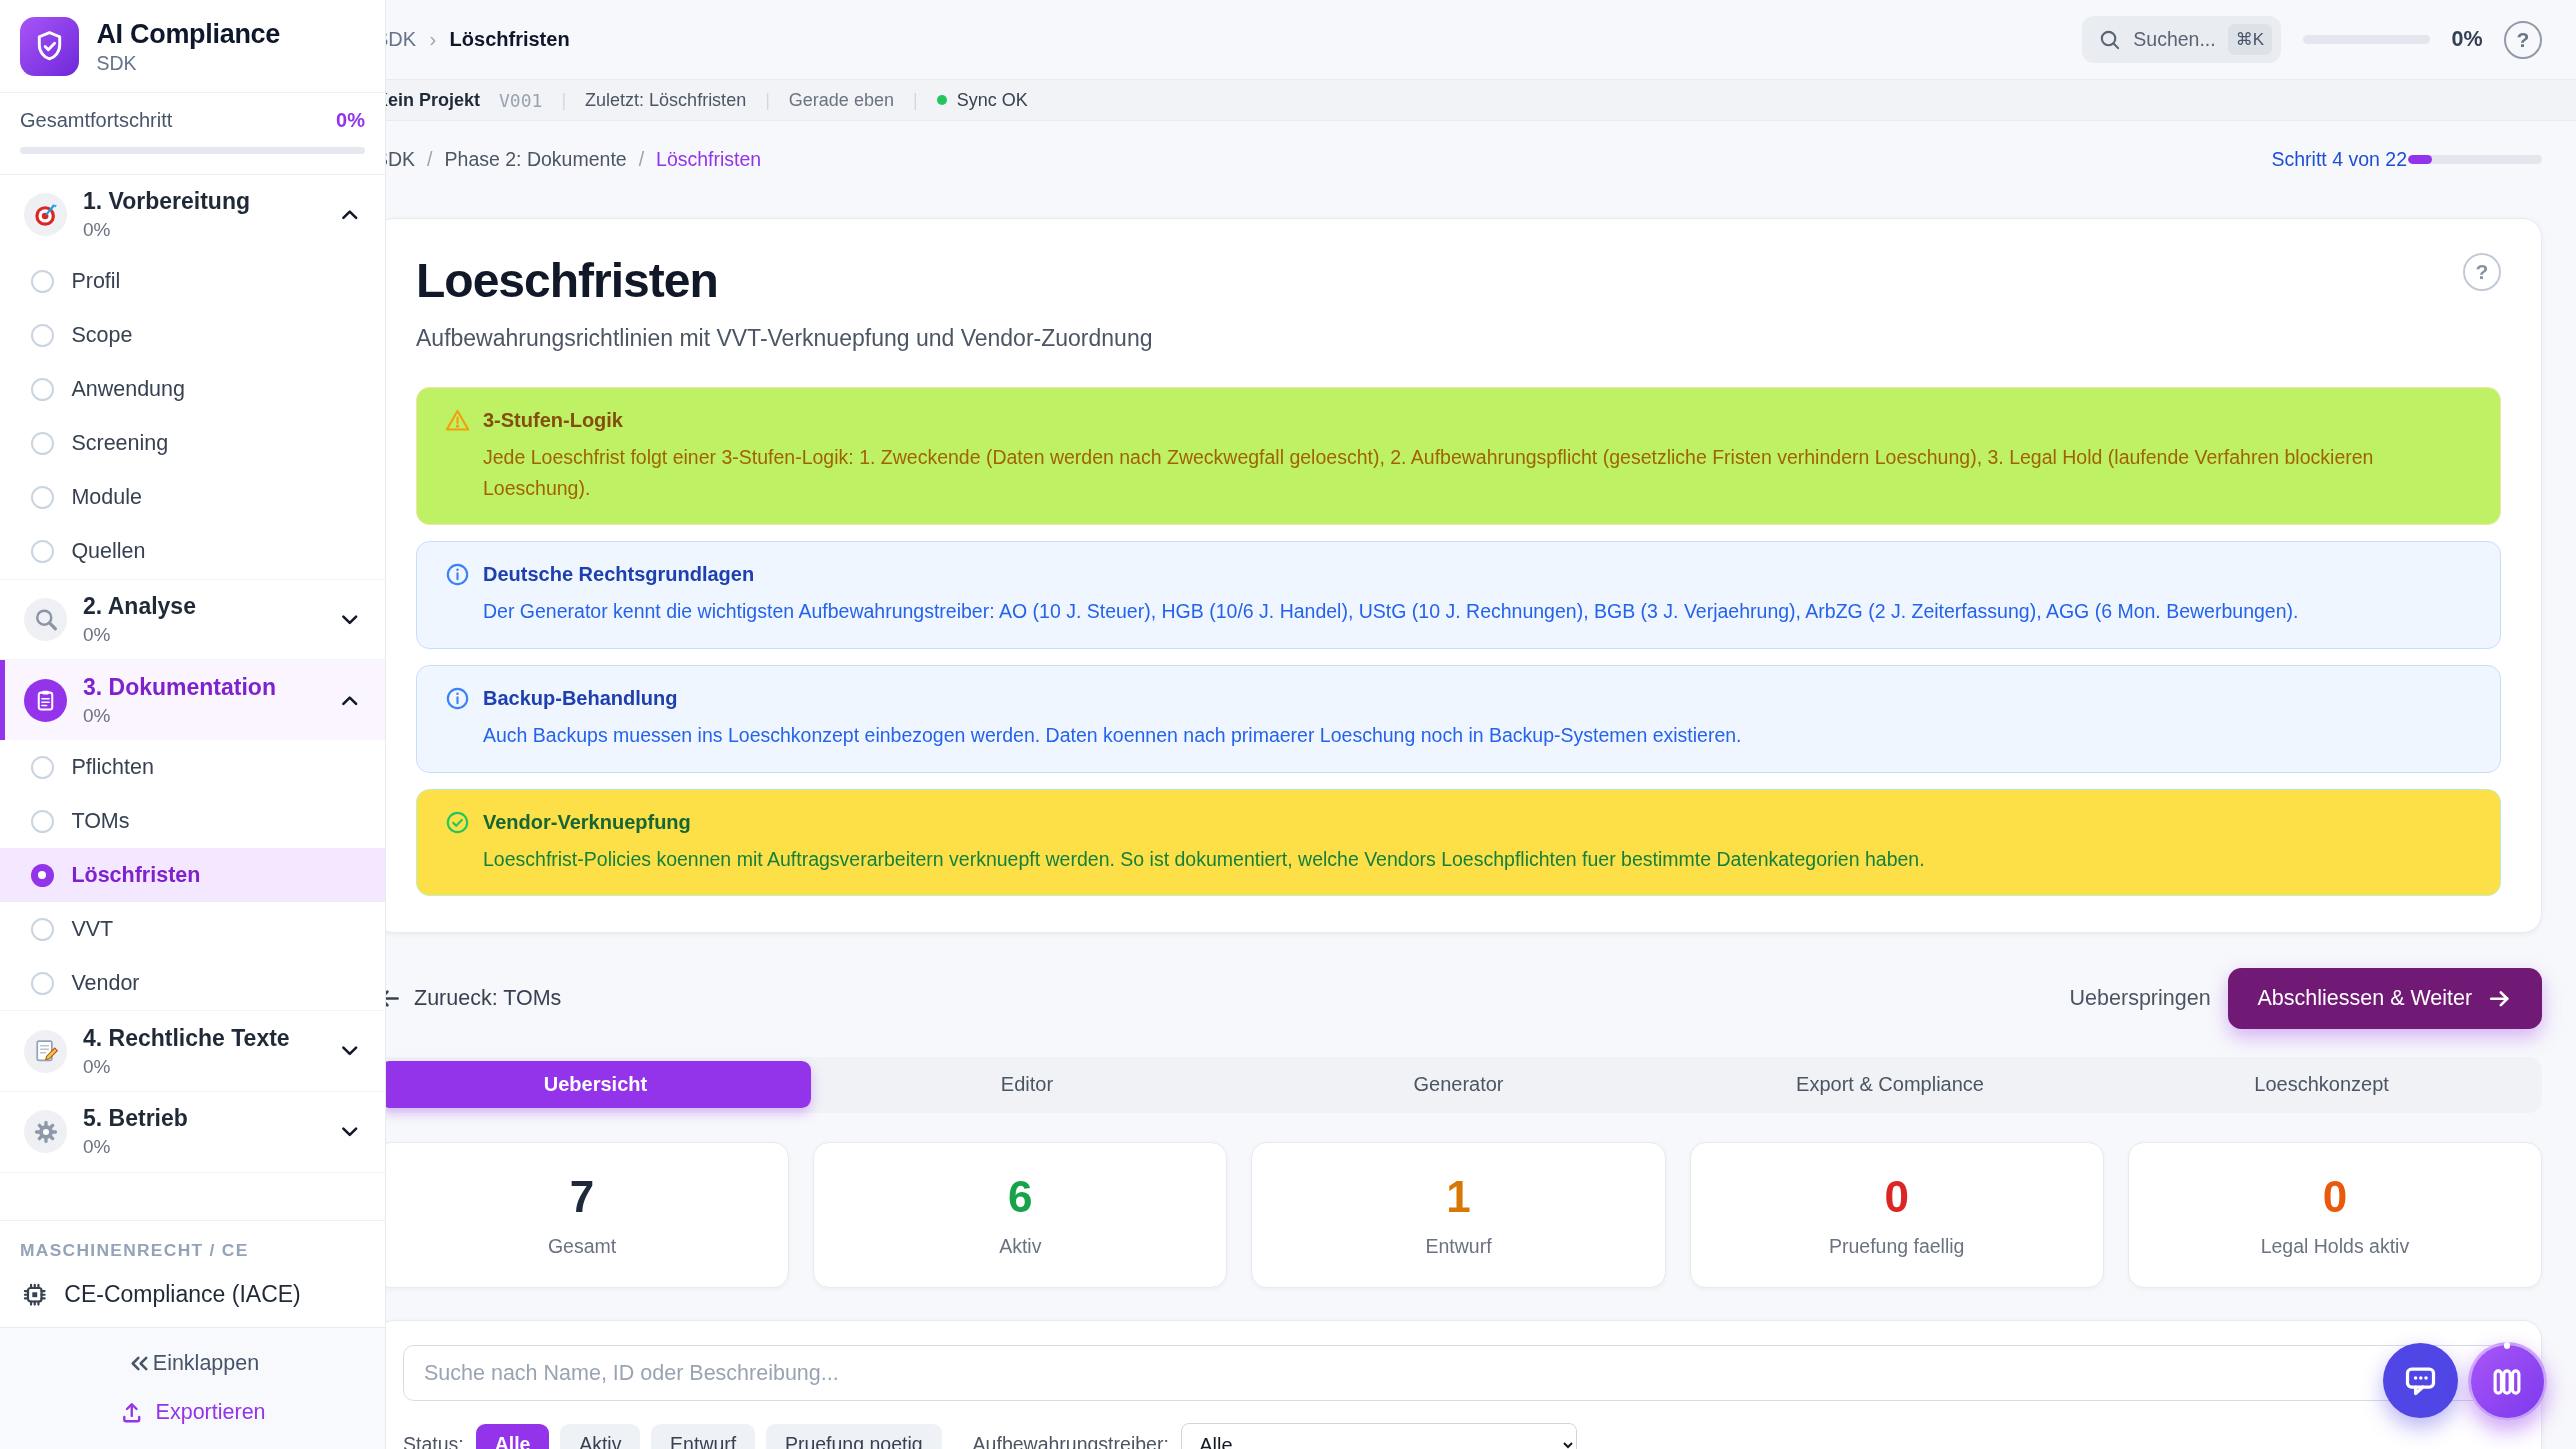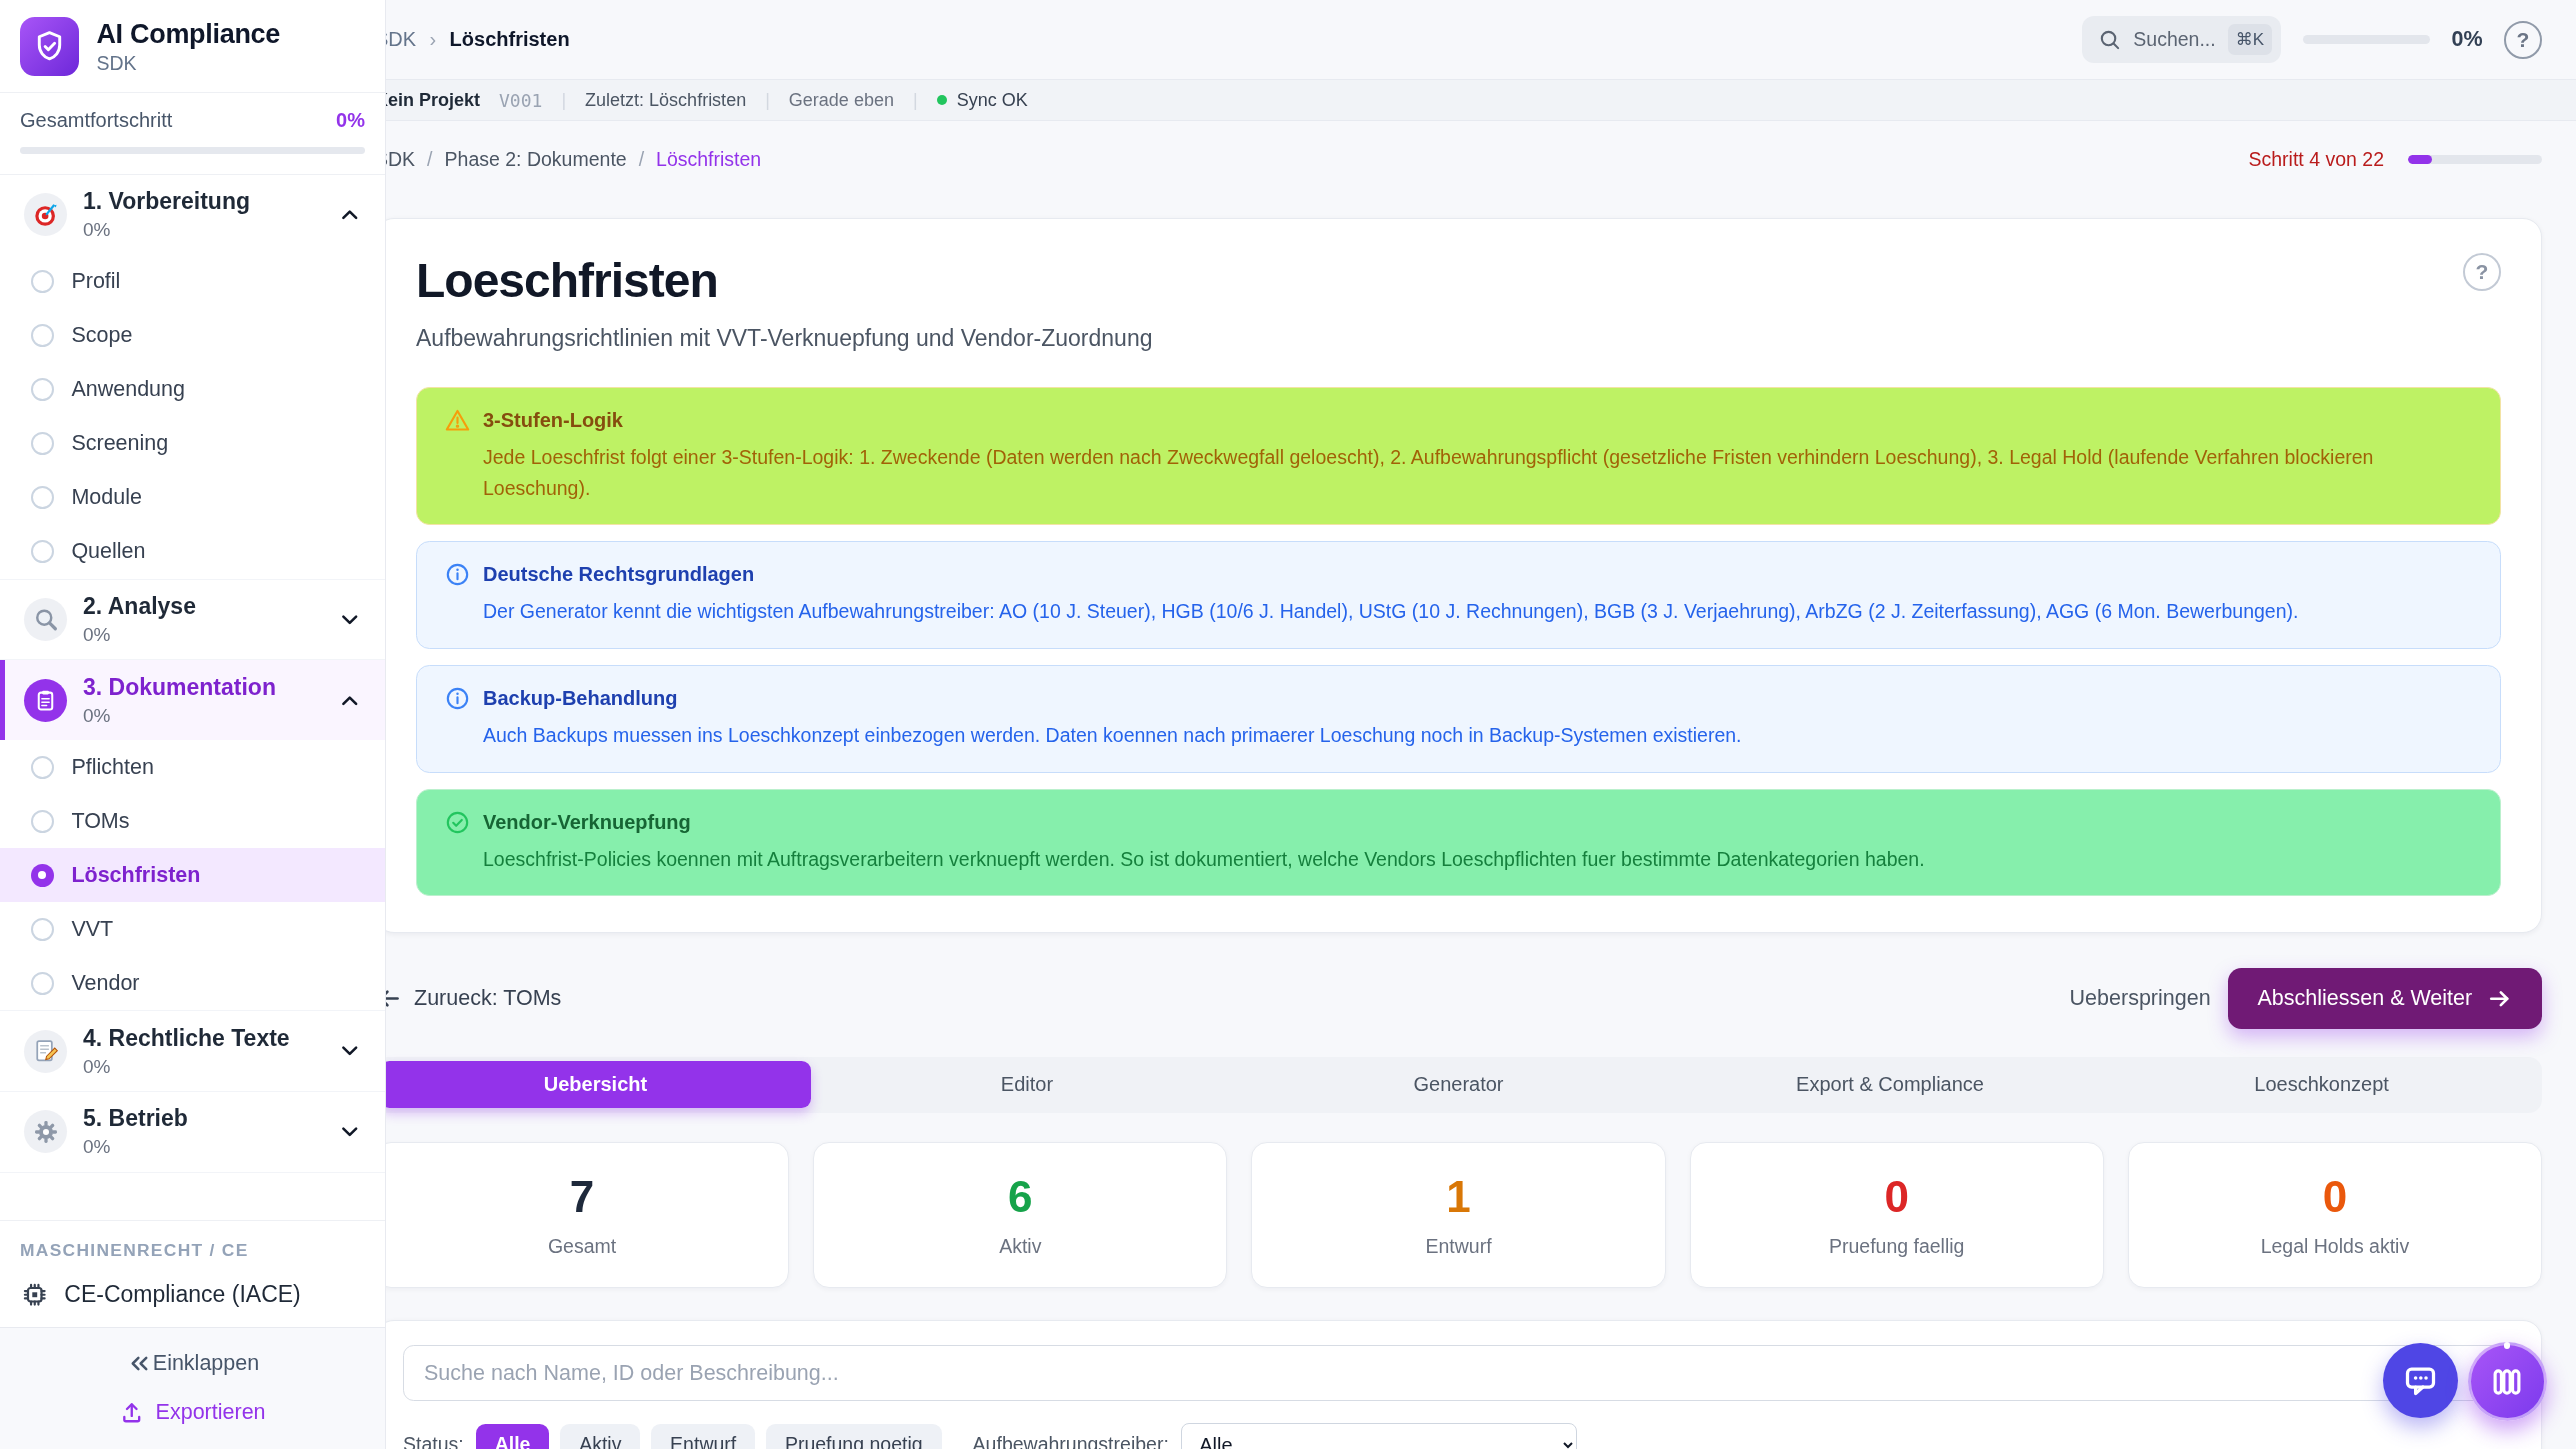--- a/index.html
+++ b/index.html
@@ -61,40 +61,40 @@
   .sb-sep { color:#d3d8e0; }
   .sb-sync { display:flex; align-items:center; gap:9.4px; color:#374151; }
   .dot { width:10.7px; height:10.7px; border-radius:50%; background:#22c55e; }
 
   .content { padding:27px 34px 0 32px; }
   .crumbrow { display:flex; align-items:center; font-size:19.5px; color:#6b7280; }
   .crumb2 { display:flex; gap:12px; align-items:center; }
   .crumb2 .sep { color:#9aa3b2; }
   .crumb2 .seg { color:#4b5563; }
   .crumb2 .cur { color:#9333ea; font-weight:500; }
-  .steps { margin-left:auto; display:flex; align-items:center; gap:24px; color:#b91c1c; }
+  .steps { margin-left:auto; display:flex; align-items:center; gap:1px; color:#1d4ed8; }
   .step-bar { width:134px; height:9.4px; border-radius:4.7px; background:#e3e6ec; overflow:hidden; }
   .step-fill { height:100%; border-radius:4.7px; background:#9333ea; }
 
   .card { background:#fff; border:1.3px solid #e7eaf0; border-radius:19px; box-shadow:0 1.3px 5.4px rgba(15,23,42,.05); }
   .main-card { margin-top:47px; padding:34px 40px 36px; }
   .title-row { display:flex; align-items:flex-start; }
   h1 { margin:0; font-size:48px; font-weight:bold; letter-spacing:-1px; color:#111827; }
   .subtitle { margin-top:17.4px; font-size:23px; color:#4b5563; }
   .callouts { margin-top:35px; display:flex; flex-direction:column; gap:16px; }
   .callout { border-radius:13.4px; border:1.3px solid; padding:19px 27px 21.5px; }
   .co-head { display:flex; align-items:center; gap:12px; font-size:20px; font-weight:bold; }
   .co-body { margin-top:8px; padding-left:39px; font-size:19.5px; line-height:1.55; }
   .callout.warning { background:#bef264; border-color:#f3e3a5; }
   .warning .co-head { color:#854d0e; }
   .warning .co-body { color:#a16207; }
   .callout.info { background:#eff6ff; border-color:#c7ddfb; }
   .info .co-head { color:#1e40af; }
   .info .co-body { color:#2563eb; }
-  .callout.success { background:#86efac; border-color:#bbf0cd; }
+  .callout.success { background:#fde047; border-color:#bbf0cd; }
   .success .co-head { color:#166534; }
   .success .co-body { color:#15803d; }
 
   .navrow { margin-top:35px; display:flex; align-items:center; }
   .back-link { display:flex; gap:12px; align-items:center; font-size:21.5px; color:#374151; cursor:pointer; }
   .skip { margin-left:auto; font-size:21.5px; color:#4b5563; cursor:pointer; padding:13.4px 17.4px; }
   .next-btn { display:flex; gap:14.8px; align-items:center; background:#701a75; color:#fff; font-size:21.5px; font-weight:400; border:none; border-radius:13.4px; padding:17.4px 29.5px; cursor:pointer; box-shadow:0 8px 19px rgba(147,51,234,.35); font-family:inherit; }
 
   .tabs { margin-top:28px; background:#f0f2f6; border-radius:13.4px; padding:4.7px; display:flex; height:56px; }
   .tab { flex:1; display:flex; align-items:center; justify-content:center; font-size:20px; color:#4b5563; border-radius:9.4px; cursor:pointer; }

